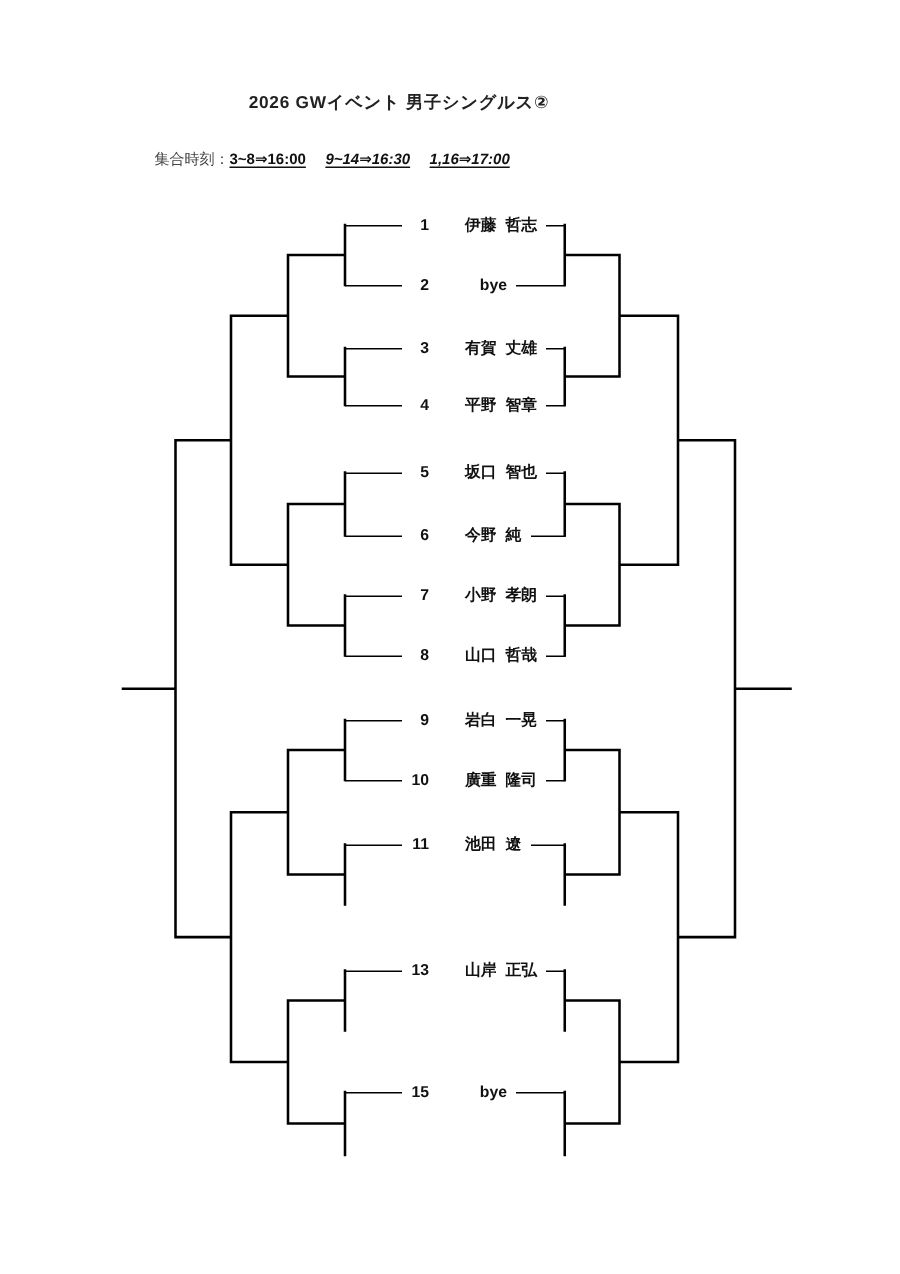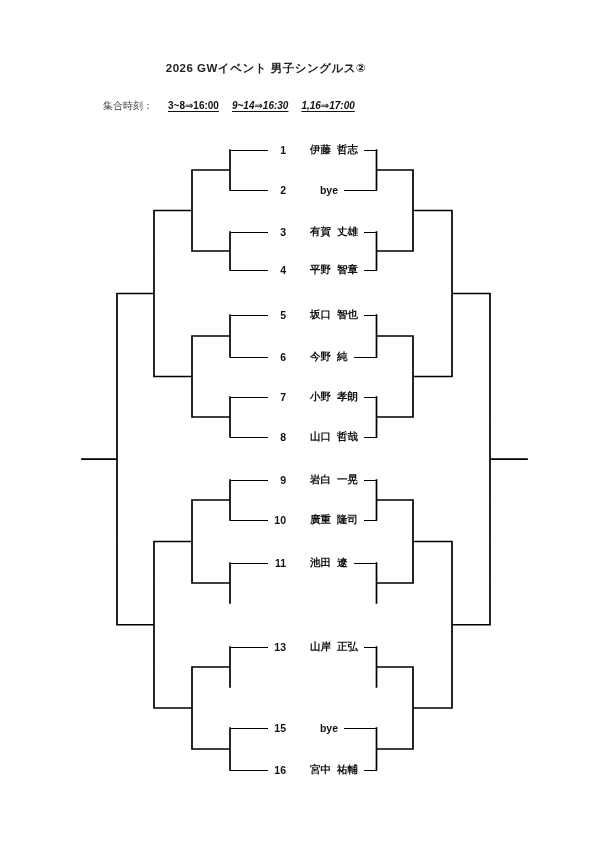--- a/index.html
+++ b/index.html
@@ -13,21 +13,21 @@
   }
   .title{
     position:absolute;top:61px;left:0;width:100%;
     text-align:center;
     font-size:11.5px;font-weight:600;letter-spacing:0.5px;color:#222;
   }
   .meeting{
     position:absolute;top:99px;left:103px;
     font-size:10px;color:#333;white-space:nowrap;
   }
-  .meeting .lbl{font-weight:500;color:#444;margin-right:15px;}
+  .meeting .lbl{font-weight:500;color:#444;margin-right:0;}
   .mt{
     font-weight:700;color:#111;
     text-decoration:underline;
     text-decoration-thickness:1px;
     text-underline-offset:2px;
   }
   .mt + .mt{margin-left:13px;font-style:italic;}
   svg.bracket{position:absolute;top:0;left:0;pointer-events:none;}
   .entry{
     position:absolute;left:230px;width:147px;height:16px;
@@ -155,21 +155,14 @@
   </div>
 
 
   <div class="entry" style="top:720px">
     <span class="ln stub"></span>
     <span class="num">15</span>
     <span class="bye">bye</span>
     <span class="ln tail"></span>
   </div>
 
-  <div class="entry" style="top:762px">
-    <span class="ln stub"></span>
-    <span class="num">16</span>
-    <span class="last">宮中</span>
-    <span class="first">祐輔</span>
-    <span class="ln tail"></span>
-  </div>
 
 </div>
 
 </body></html>

